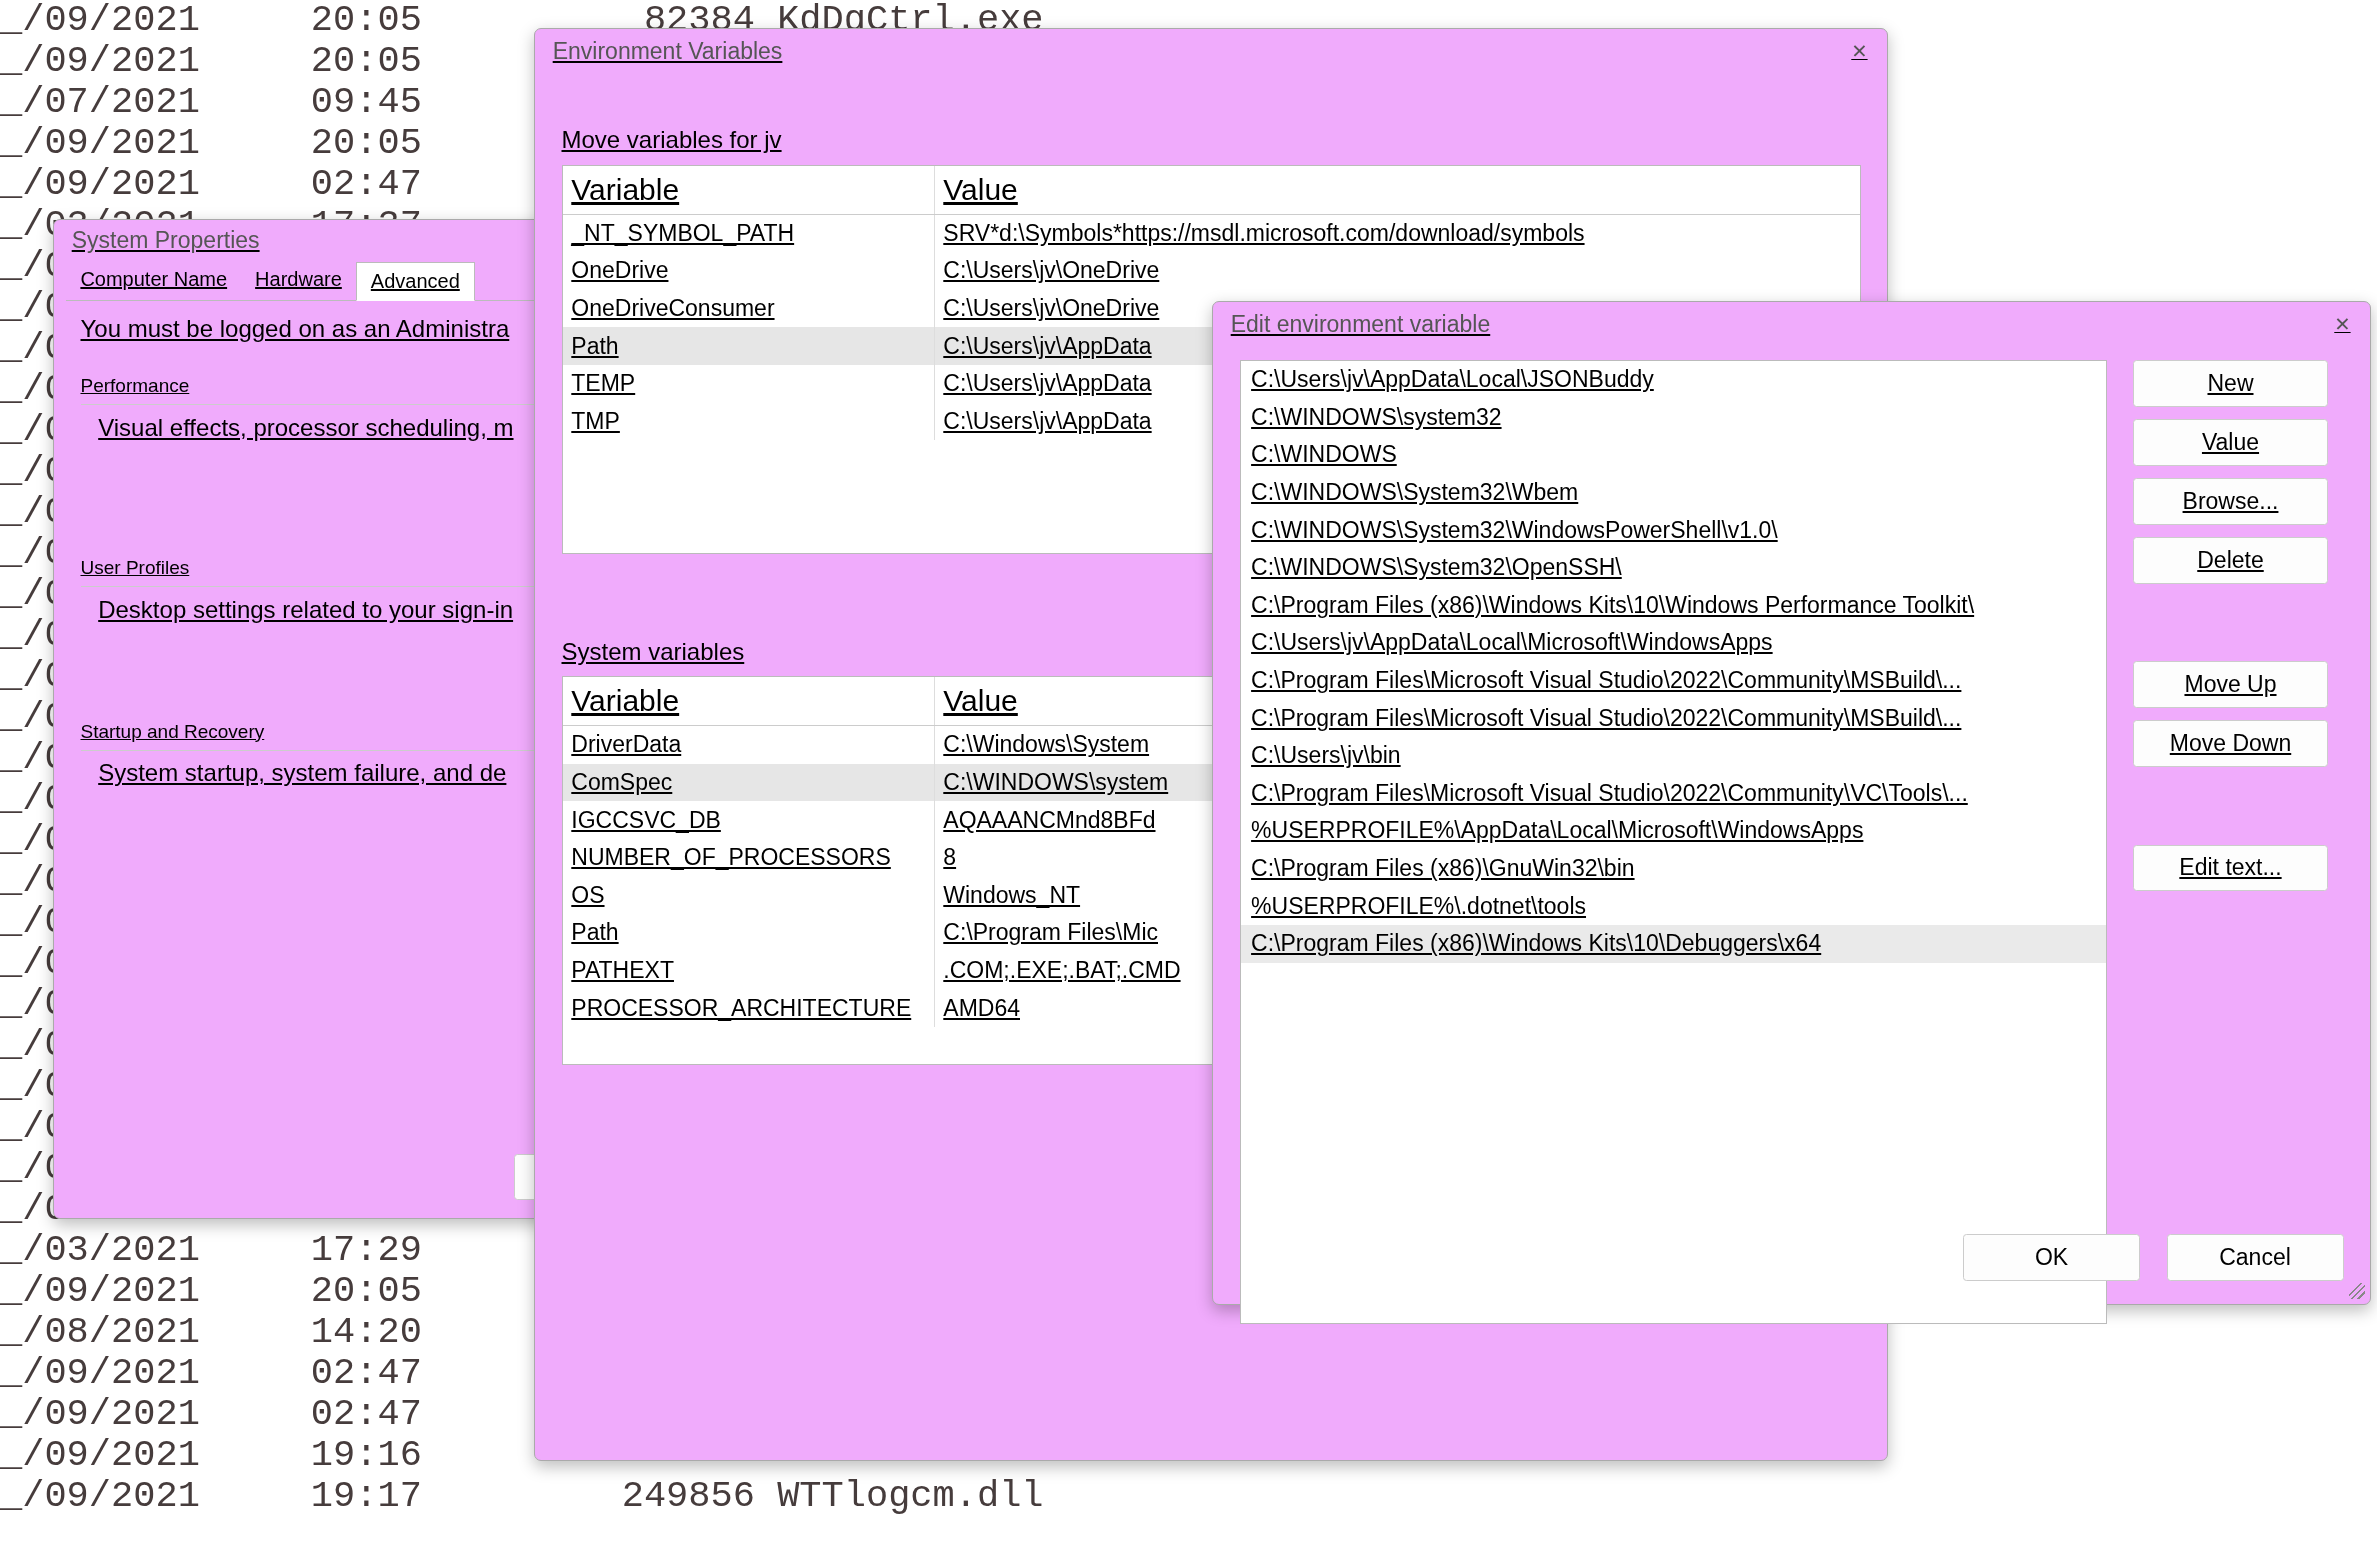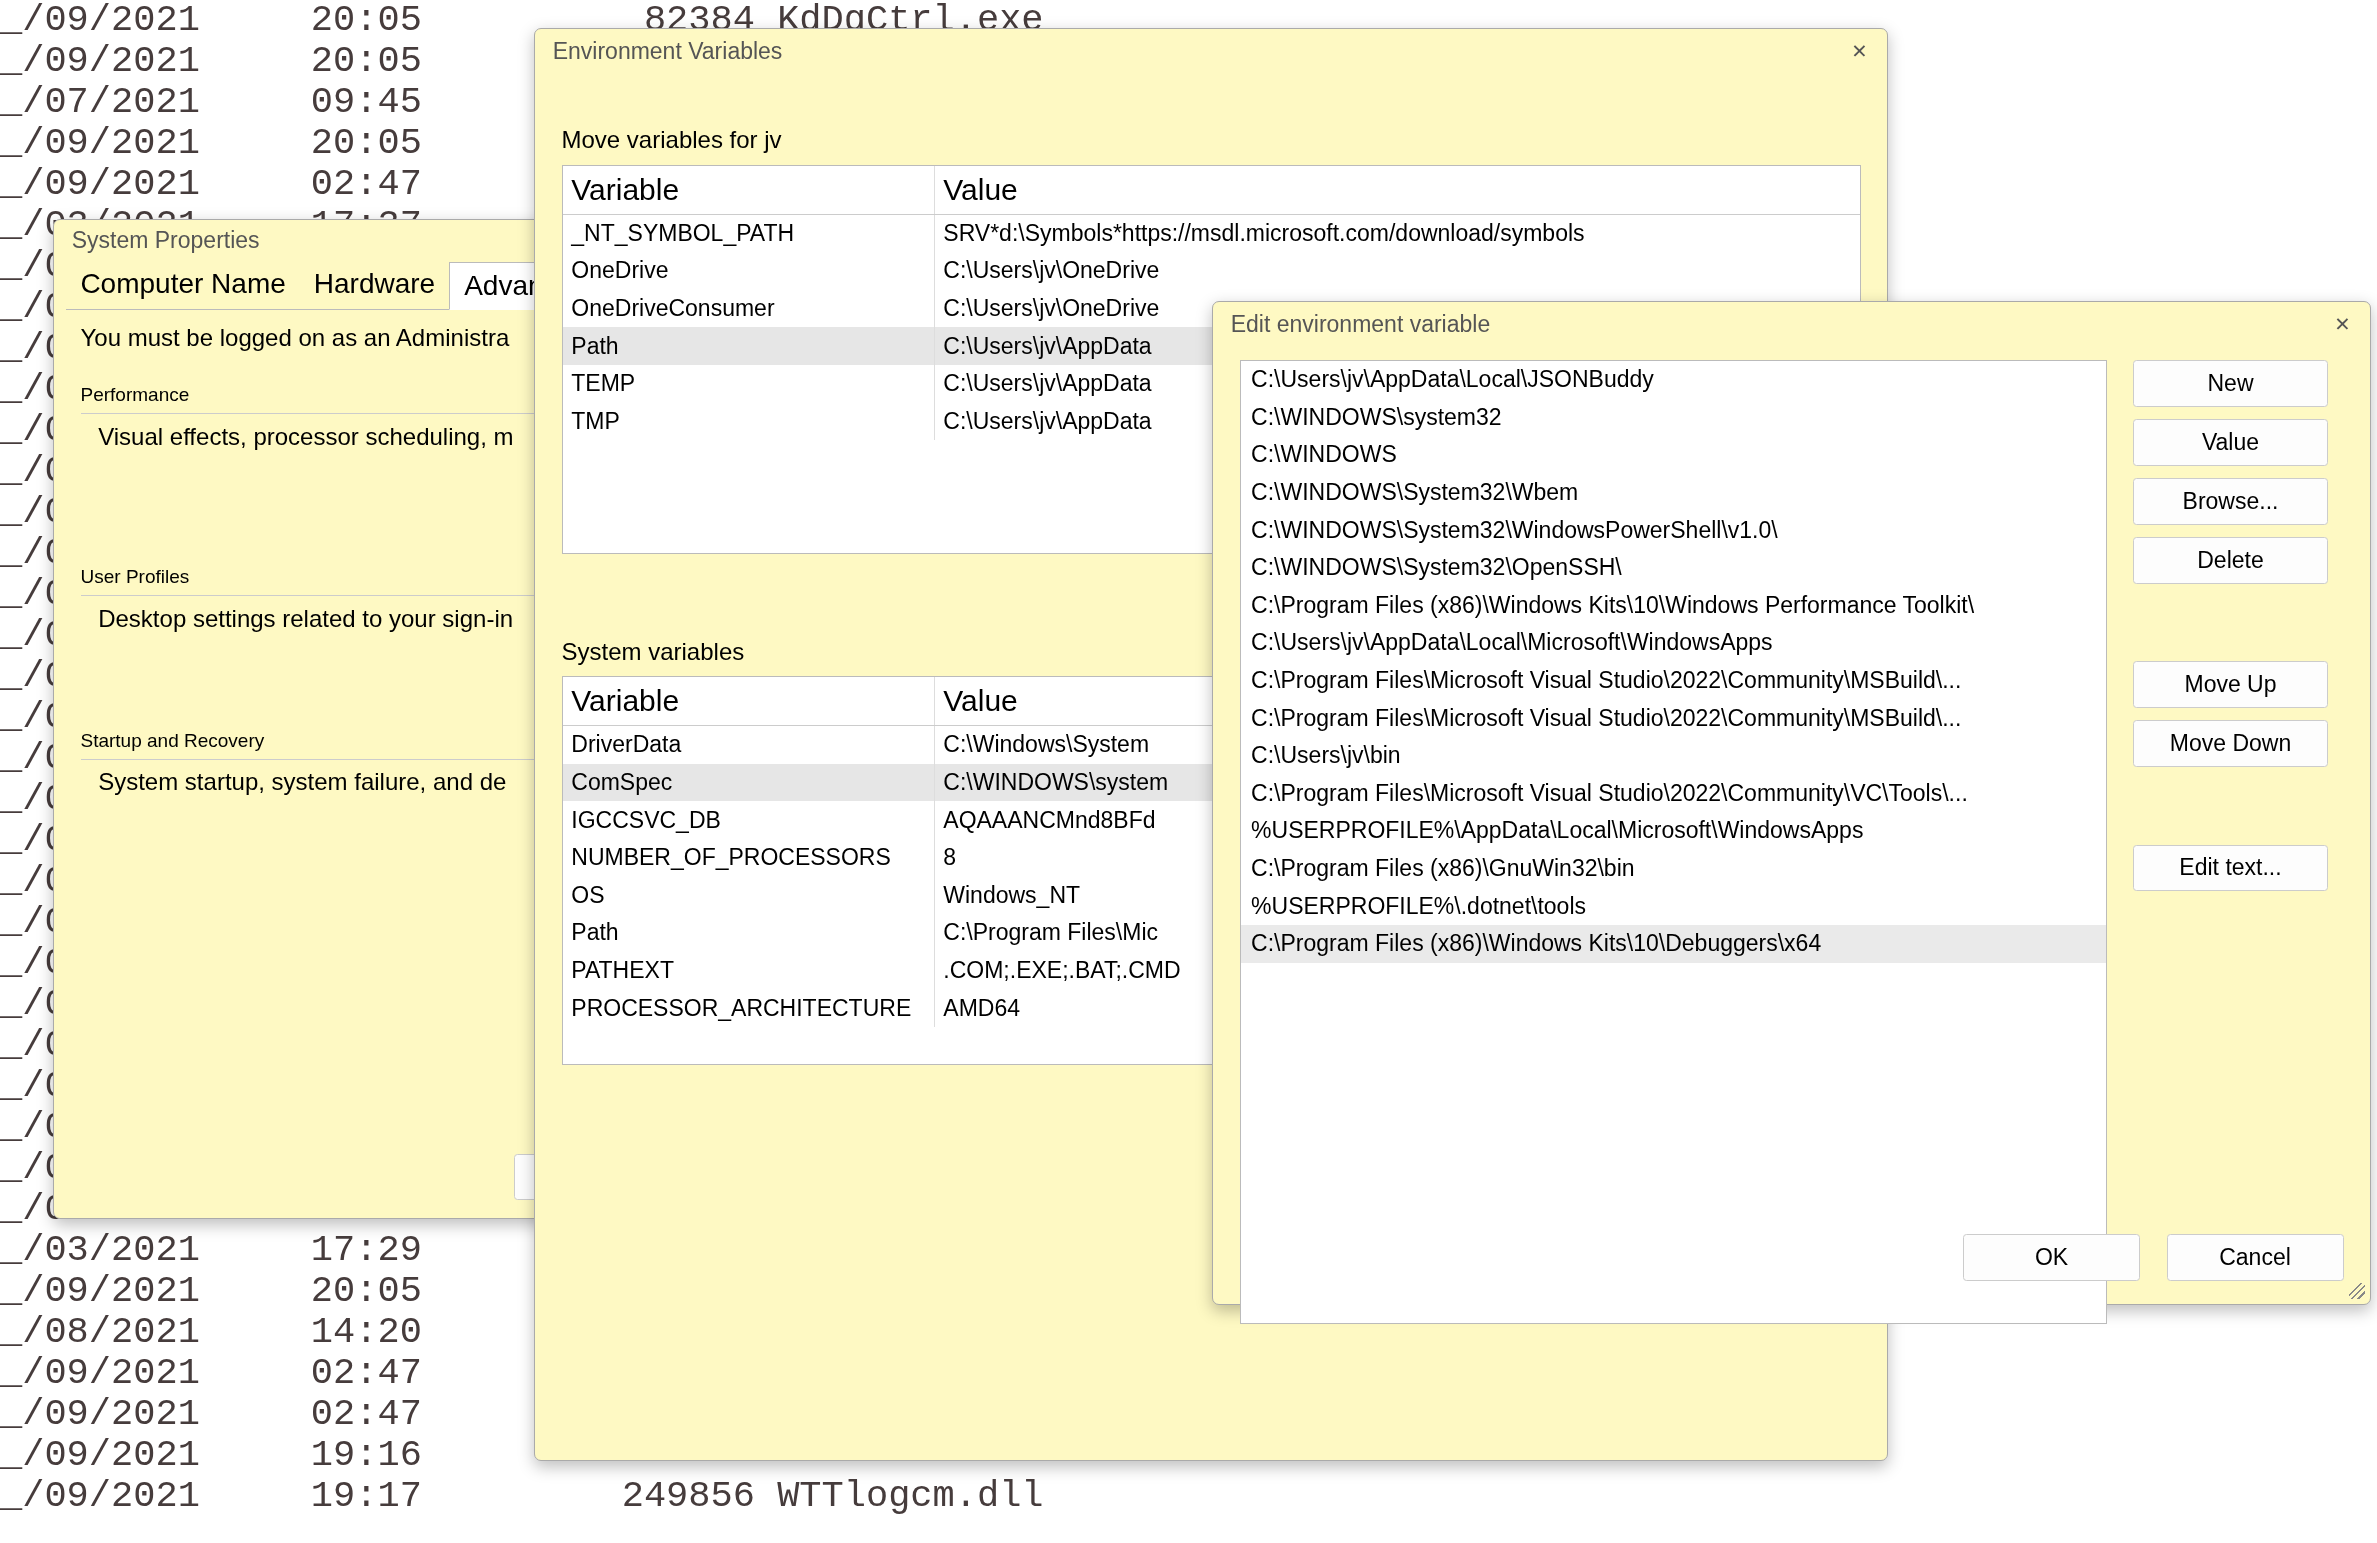--- a/index.html
+++ b/index.html
@@ -13,24 +13,25 @@
     font-size: 37px;
     line-height: 41px;
     white-space: pre;
     color: #463c3c;
     padding: 0;
   }
 
   
   .dialog {
     position: absolute;
-    background: #fef9c3;
+    background: #f0abfc;
     border: 0.9px solid #aaa;
     border-radius: 7px;
     box-shadow: 0 5.3px 16px rgba(0,0,0,.25);
+    text-decoration: underline;
   }
   .dialog-titlebar {
     display: flex;
     align-items: center;
     justify-content: space-between;
     padding: 7px 10.6px 7px 17.7px;
     font-size: 23px;
     color: #555;
   }
   .close-x {
@@ -40,21 +41,21 @@
     cursor: pointer;
   }
   .dialog-body {
     padding: 14px 26.5px 21px 26.5px;
     font-size: 23px;
   }
 
   
   #sysprops { top: 219px; left: 53px; width: 911px; height: 1000px; }
   #sysprops .tabs { display: flex; border-bottom: 0.9px solid #bbb; margin: 0 12.4px; }
-  #sysprops .tabs .tab { padding: 7px 14px; font-size: 28px; color: #000; }
+  #sysprops .tabs .tab { padding: 7px 14px; font-size: 20px; color: #000; }
   #sysprops .tabs .tab.active { background: #fff; border: 0.9px solid #bbb; border-bottom: 0.9px solid #fff; position: relative; top: 0.9px; }
   .section-heading { font-size: 19px; margin: 32px 0 7px 0; }
   .section-text { font-size: 24px; color: #000; margin-bottom: 7px; padding-left: 17.7px;}
   .rule { border-top:0.9px solid #ccc; margin:3.5px 0 8.8px 0;}
 
   
   #envvars { top: 28px; left: 534px; width: 1354px; height: 1433px; }
   #envvars .section-label { font-size: 24px; margin: 39px 0 10.6px 0;}
   #envvars .grid {
     border: 0.9px solid #bbb;

